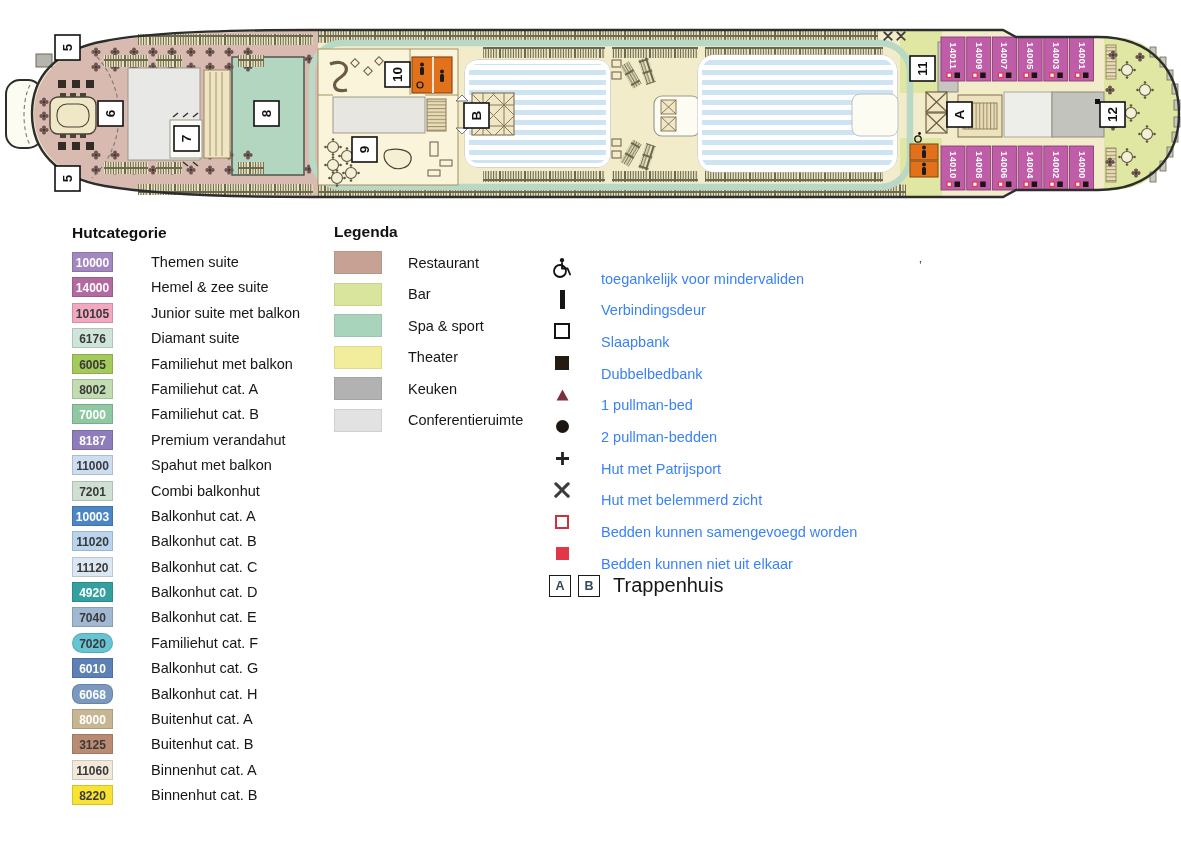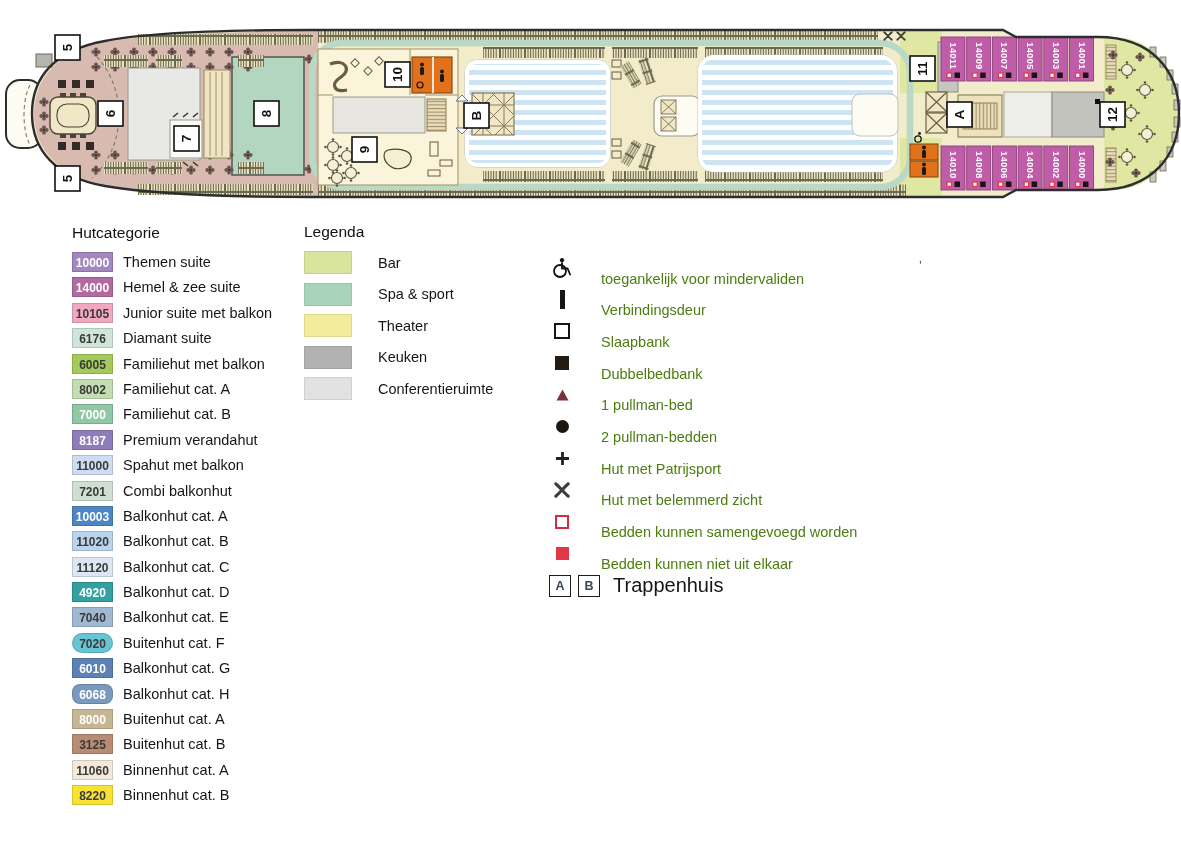--- a/index.html
+++ b/index.html
@@ -1,37 +1,37 @@
 <!DOCTYPE html>
 <html><head>
 <meta charset="utf-8">
 <style>
   html,body{margin:0;padding:0;background:#fff;}
   .stage{position:relative;width:1181px;height:847px;background:#ffffff;
          font-family:"Liberation Sans",sans-serif;overflow:hidden;}
   .ship-wrap{position:absolute;left:0;top:0;width:1181px;height:215px;}
   
   .col{position:absolute;}
-  .col h3{font-size:15.5px;font-weight:normal;color:#111;margin:0 0 10px 0;line-height:18px;}
+  .col h3{font-size:15.5px;font-weight:bold;color:#111;margin:0 0 10px 0;line-height:18px;}
   
   #hutcat{left:72px;top:224px;width:250px;}
-  .hc-row{display:flex;align-items:center;margin-bottom:5.4px;}
+  .hc-row{display:flex;align-items:center;margin-bottom:5.4px;gap:28px;}
   .hc-badge{width:41px;height:20px;line-height:20px;text-align:center;
             font-size:12px;font-weight:bold;border:1px solid rgba(0,0,0,.14);box-sizing:border-box;}
   .hc-label{margin-left:10px;font-size:14.5px;color:#161616;white-space:nowrap;}
   
-  #legenda{left:304px;top:223px;width:220px;}
+  #legenda{left:334px;top:223px;width:220px;}
   .lg-row{display:flex;align-items:center;margin-bottom:8.6px;}
   .lg-swatch{width:48px;height:23px;border:1px solid rgba(0,0,0,.08);box-sizing:border-box;}
   .lg-label{margin-left:26px;font-size:14.5px;color:#161616;white-space:nowrap;}
   
   #symbols{left:549px;top:255px;width:420px;}
   .sy-row{display:flex;align-items:center;height:26px;margin-bottom:5.7px;}
   .sy-icon{width:26px;height:26px;display:flex;align-items:center;justify-content:center;flex:0 0 26px;}
-  .sy-label{margin-left:26px;font-size:14.5px;color:#4d7c0f;white-space:nowrap;margin-top:21px;}
+  .sy-label{margin-left:26px;font-size:14.5px;color:#3b82f6;white-space:nowrap;margin-top:21px;}
   .trapp{display:flex;align-items:center;margin-top:8px;}
   .trapp-box{width:20px;height:20px;border:1.6px solid #1a1a1a;display:flex;align-items:center;
              justify-content:center;font-size:12.5px;font-weight:bold;color:#34495e;background:#fff;}
   .trapp-box + .trapp-box{margin-left:7px;}
   .trapp-label{margin-left:13px;font-size:20px;color:#161616;}
   .stray{position:absolute;left:919px;top:258px;font-size:13px;color:#444;}
   
   .shp-doorbar{width:5px;height:19px;background:#151515;}
   .shp-sq-o{width:12px;height:12px;border:2.2px solid #151515;background:#fff;}
   .shp-sq-f{width:14px;height:14px;background:#241b12;}
@@ -524,21 +524,21 @@
         <div class="hc-row">
           <span class="hc-badge" style="background: rgb(52, 160, 160); color: rgb(255, 255, 255);">4920</span>
           <span class="hc-label">Balkonhut cat. D</span>
         </div>
         <div class="hc-row">
           <span class="hc-badge" style="background: rgb(160, 184, 209); color: rgb(58, 58, 58);">7040</span>
           <span class="hc-label">Balkonhut cat. E</span>
         </div>
         <div class="hc-row">
           <span class="hc-badge" style="background: rgb(102, 196, 211); color: rgb(58, 58, 58); border-radius: 10px;">7020</span>
-          <span class="hc-label">Buitenhut cat. F</span>
+          <span class="hc-label">Familiehut cat. F</span>
         </div>
         <div class="hc-row">
           <span class="hc-badge" style="background: rgb(93, 128, 181); color: rgb(255, 255, 255);">6010</span>
           <span class="hc-label">Balkonhut cat. G</span>
         </div>
         <div class="hc-row">
           <span class="hc-badge" style="background: rgb(123, 152, 191); color: rgb(255, 255, 255); border-radius: 8px;">6068</span>
           <span class="hc-label">Balkonhut cat. H</span>
         </div>
         <div class="hc-row">
@@ -556,20 +556,24 @@
         <div class="hc-row">
           <span class="hc-badge" style="background: rgb(249, 227, 50); color: rgb(58, 58, 58);">8220</span>
           <span class="hc-label">Binnenhut cat. B</span>
         </div>
       </div>
   </div>
 
   <div id="legenda" class="col">
     <h3>Legenda</h3>
     <div id="legenda-list">
+        <div class="lg-row">
+          <span class="lg-swatch" style="background: rgb(199, 162, 148);"></span>
+          <span class="lg-label">Restaurant</span>
+        </div>
         <div class="lg-row">
           <span class="lg-swatch" style="background: rgb(217, 228, 156);"></span>
           <span class="lg-label">Bar</span>
         </div>
         <div class="lg-row">
           <span class="lg-swatch" style="background: rgb(169, 212, 188);"></span>
           <span class="lg-label">Spa &amp; sport</span>
         </div>
         <div class="lg-row">
           <span class="lg-swatch" style="background: rgb(242, 236, 157);"></span>

